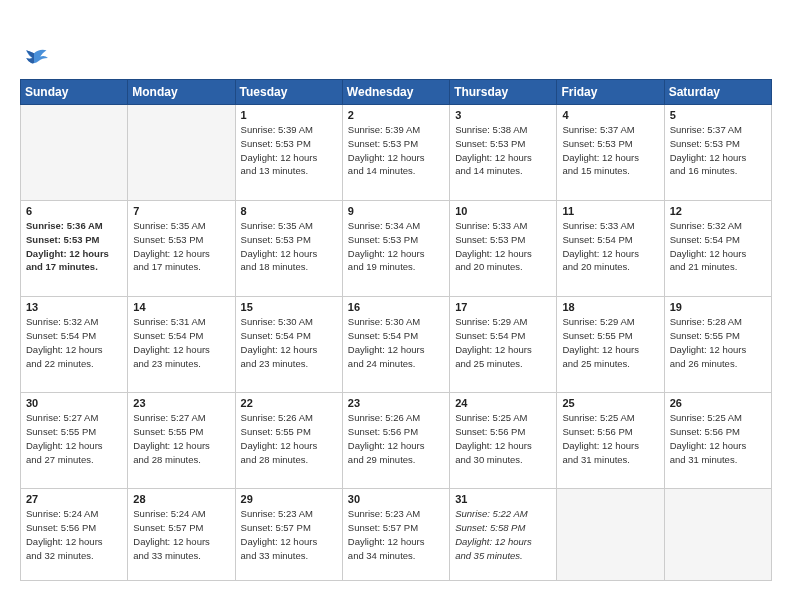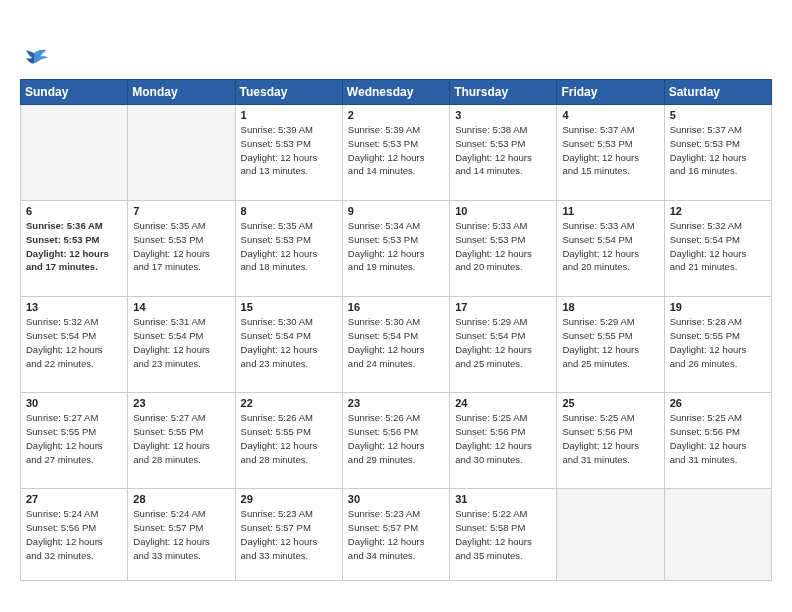--- a/index.html
+++ b/index.html
@@ -350,21 +350,21 @@
           </td>
           <td>
             <div class="day-num">30</div>
             <div class="day-info" style="white-space: pre-line;">Sunrise: 5:23 AM
 Sunset: 5:57 PM
 Daylight: 12 hours
 and 34 minutes.</div>
           </td>
           <td>
             <div class="day-num">31</div>
-            <div class="day-info" style="white-space: pre-line;">Sunrise: 5:22 AM
+            <div class="day-info" style="white-space: pre-line; font-style: italic;">Sunrise: 5:22 AM
 Sunset: 5:58 PM
 Daylight: 12 hours
 and 35 minutes.</div>
           </td>
           <td class="empty"></td>
           <td class="empty"></td>
         </tr>
       </tbody>
   </table>
 </div>

